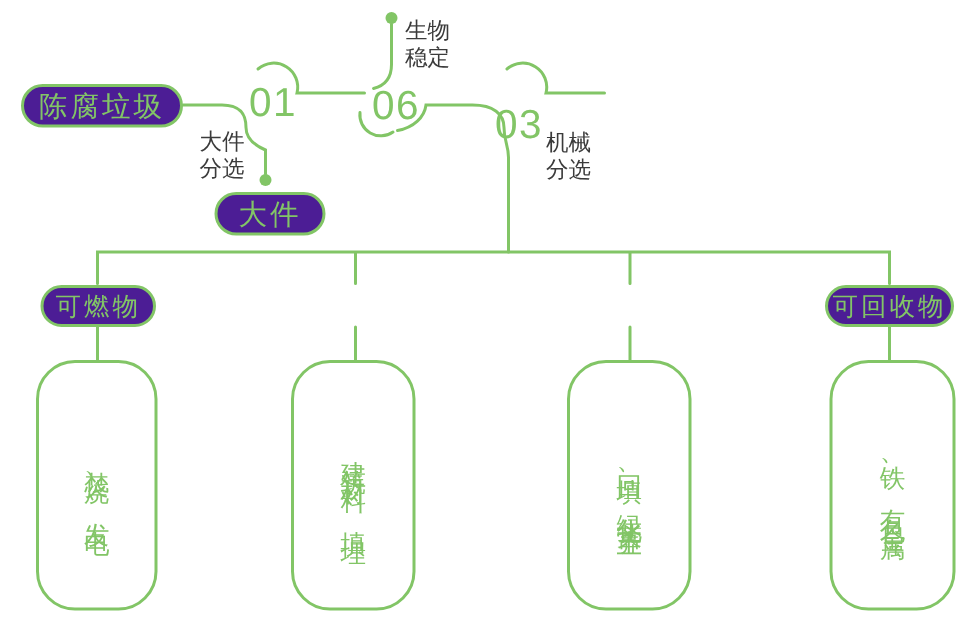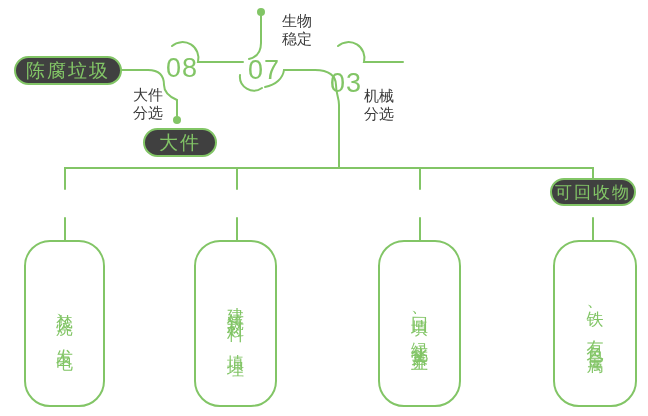--- a/index.html
+++ b/index.html
@@ -5,21 +5,21 @@
   :root{ --g:#82c566; --dark:#3b3b3b; --bg:#ffffff; }
   html,body{margin:0;padding:0;background:#fff;}
   .canvas{
     position:relative;width:648px;height:416px;background:var(--bg);
     font-family:"Liberation Sans", sans-serif;overflow:hidden;
   }
   .wires{position:absolute;left:0;top:0;color:var(--g);}
   .pill{
     position:absolute;box-sizing:border-box;border:2px solid var(--g);
     border-radius:16px;display:flex;align-items:center;justify-content:center;
-    color:var(--g);background:#404040;letter-spacing:2px;
+    color:var(--g);background:#4c1d95;letter-spacing:2px;
   }
   .pill.big{font-size:19px;}
   .pill.cat{font-size:17px;border-radius:15px;}
   .num{
     position:absolute;color:var(--g);font-size:27px;line-height:30px;
     text-align:center;letter-spacing:1px;font-weight:400;
   }
   .blabel{
     position:absolute;color:var(--dark);font-size:15px;line-height:18px;
     font-weight:500;white-space:nowrap;
@@ -57,53 +57,56 @@
 
     <path d="M65,189 V168 H593 V189 M237,168 V189 M420,168 V189"></path>
 
     <path d="M65,218 V240 M237,218 V240 M420,218 V240 M593,218 V240"></path>
   </svg>
 
   <div class="pill big" style="left:14px;top:56px;width:108px;height:29px;">
     <span>陈腐垃圾</span>
   </div>
 
-  <div class="num" style="left:165px;top:53px;width:34px;">08</div>
-  <div class="num" style="left:247px;top:55px;width:34px;">07</div>
+  <div class="num" style="left:165px;top:53px;width:34px;">01</div>
+  <div class="num" style="left:247px;top:55px;width:34px;">06</div>
   <div class="num" style="left:329px;top:68px;width:34px;">03</div>
 
   <div class="blabel" style="left:133px;top:86px;">
     <span>大件</span>
     <span>分选</span>
   </div>
-  <div class="blabel" style="left:270px;top:12px;margin-left:12px;">
+  <div class="blabel" style="left:270px;top:12px;">
     <span>生物</span>
     <span>稳定</span>
   </div>
   <div class="blabel" style="left:364px;top:87px;">
     <span>机械</span>
     <span>分选</span>
   </div>
 
   <div class="pill big" style="left:143px;top:128px;width:74px;height:29px;">
     <span>大件</span>
   </div>
 
+  <div class="pill cat" style="left:27px;top:190px;width:77px;height:28px;">
+    <span>可燃物</span>
+  </div>
   <div class="vbox" style="left:24px;top:240px;width:81px;height:167px;">
     <span class="vtext">焚烧、发电</span>
   </div>
 
   <div class="vbox" style="left:194px;top:240px;width:83px;height:167px;">
     <span class="vtext">建筑材料、填埋</span>
   </div>
 
   <div class="vbox" style="left:378px;top:240px;width:83px;height:167px;">
     <span class="vtext" style="letter-spacing:3px;">回填、绿化营养土</span>
   </div>
 
-  <div class="pill cat" style="left:550px;top:178px;width:86px;height:28px;align-items:center;">
+  <div class="pill cat" style="left:550px;top:190px;width:86px;height:28px;align-items:center;">
     <span>可回收物</span>
   </div>
   <div class="vbox" style="left:553px;top:240px;width:84px;height:167px;">
     <span class="vtext">铁、有色金属</span>
   </div>
 
 </div>
 
 </body></html>

